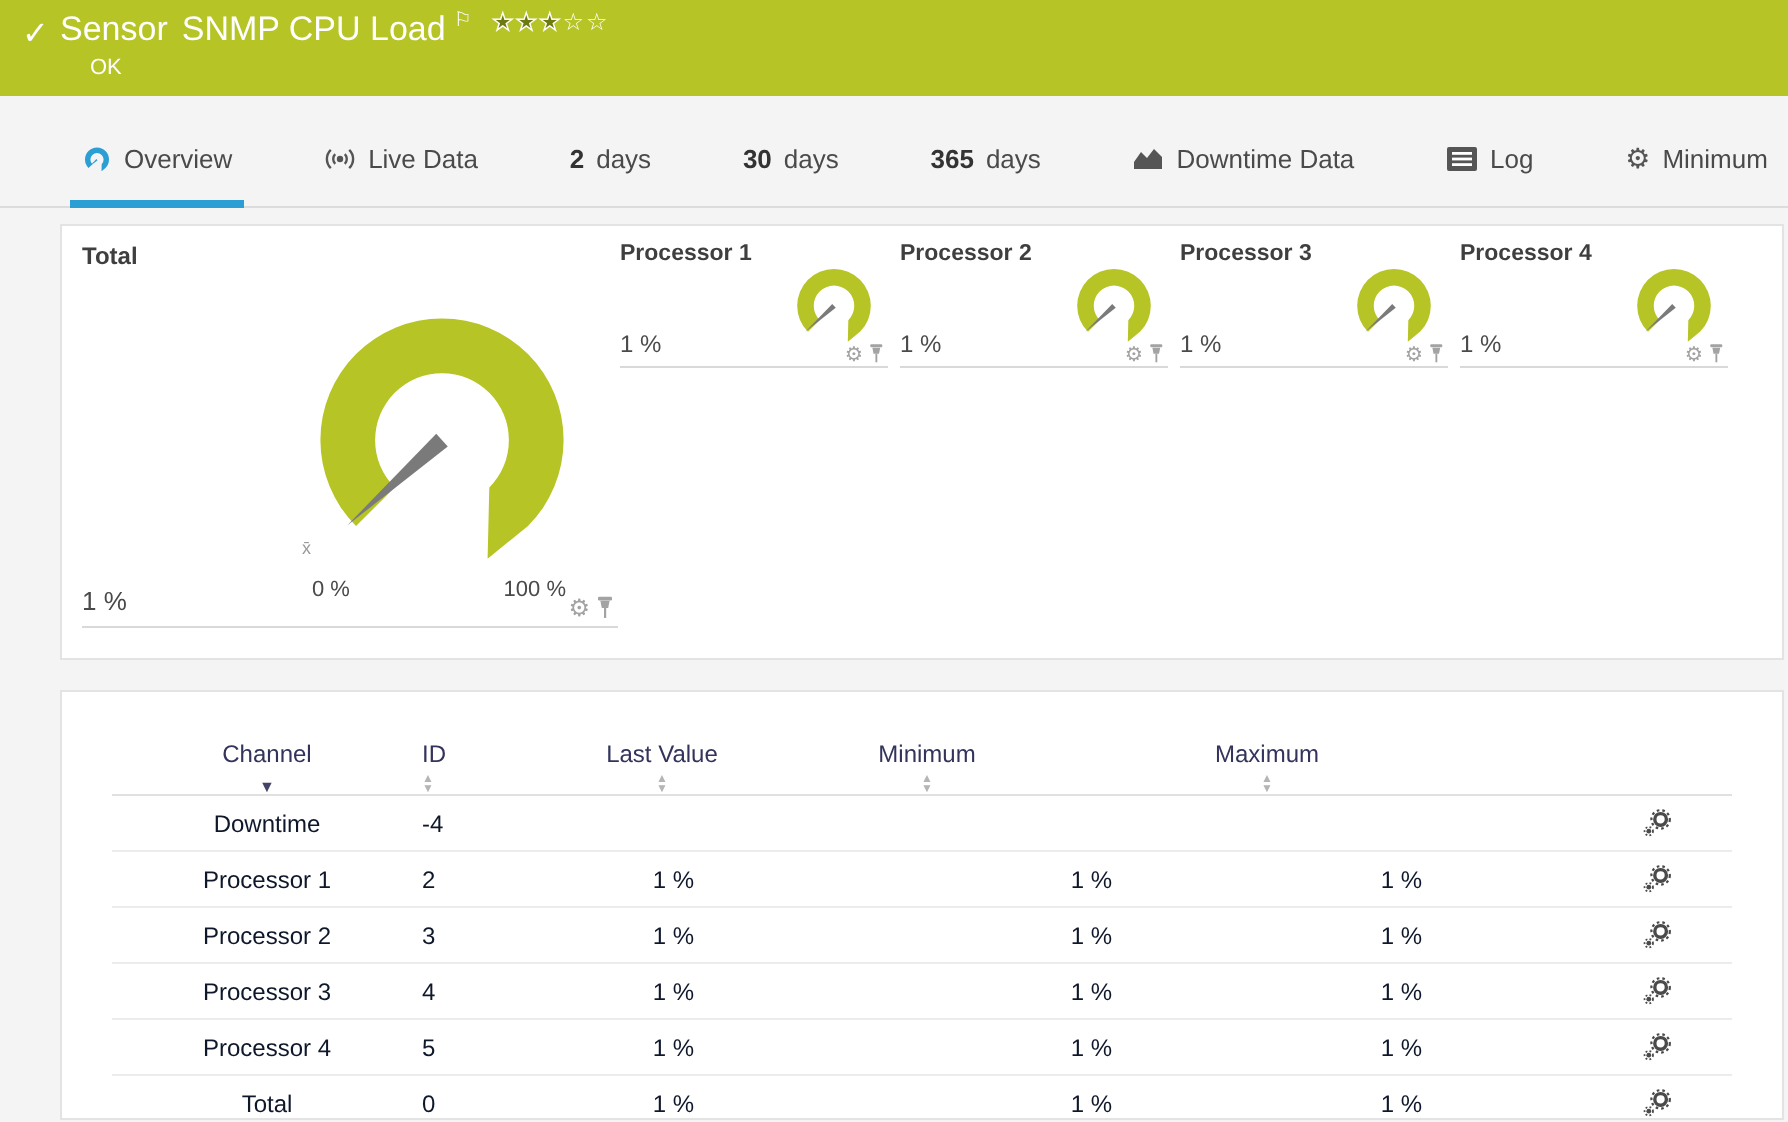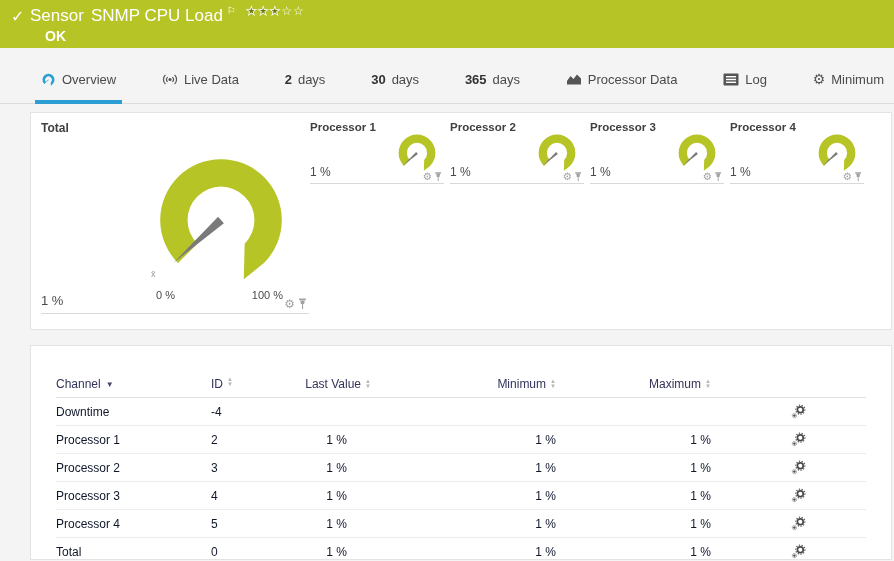--- a/index.html
+++ b/index.html
@@ -9,21 +9,21 @@
 
   
   .topbar{position:relative;height:48px;background:#b6c426;color:#fff;}
   .check-glyph{position:absolute;left:11px;top:7px;font-size:16px;font-weight:bold;}
   .titleline{position:absolute;left:30px;top:5px;font-size:17px;white-space:nowrap;}
   .kind{margin-right:7px;}
   .flag-glyph{font-size:10px;vertical-align:super;margin-left:4px;}
   .stars{position:absolute;left:246px;top:4px;font-size:12px;letter-spacing:1px;white-space:nowrap;}
   .star-filled{color:#6e7a10;-webkit-text-stroke:0.7px #ffffff;}
   .star-empty{color:#fff;}
-  .status-ok{position:absolute;left:45px;top:28px;font-size:14px;font-weight:bold;}
+  .status-ok{position:absolute;left:45px;top:28px;font-size:11px;font-weight:normal;}
 
   
   .tabbar{height:56px;box-sizing:border-box;display:flex;justify-content:space-between;
           align-items:stretch;padding:10px 4px 0 35px;border-bottom:1px solid #dcdcdc;}
   .tab{display:flex;align-items:center;gap:6px;padding:0 6px;font-size:13px;color:#4a4a4a;
        border-bottom:4px solid transparent;margin-bottom:-1px;cursor:pointer;white-space:nowrap;}
   .tab.active{border-bottom-color:#2b9fd3;}
   .tab .num{font-weight:bold;color:#333;}
   .tab .gear-glyph{font-size:14px;color:#555;line-height:1;}
   .tab svg{display:block;}
@@ -50,21 +50,21 @@
   .proc-tile .tile-title{font-size:11.5px;}
   .proc-tile .small-gauge{position:absolute;right:4px;top:8px;}
   .proc-tile .tile-value{font-size:12px;bottom:4px;}
   .proc-tile .tile-icons{bottom:1px;transform:scale(.85);transform-origin:right bottom;}
   #p1-tile{left:279px;} #p2-tile{left:419px;} #p3-tile{left:559px;} #p4-tile{left:699px;}
 
   
   .trow{display:flex;align-items:center;height:27px;border-bottom:1px solid #ececec;
         font-size:12px;color:#0f172a;}
   .thead{height:26px;color:#33335c;border-bottom:1px solid #e0e0e0;}
-  .cell{box-sizing:border-box;}
+  .cell{box-sizing:border-box;flex-direction:column;}
   .c-channel{flex:0 0 155px;display:flex;align-items:center;gap:5px;}
   .c-id{flex:0 0 80px;}
   .c-last{flex:0 0 80px;text-align:right;}
   .c-min{flex:0 0 185px;text-align:right;}
   .c-max{flex:0 0 155px;text-align:right;}
   .c-gear{flex:1 1 auto;padding-left:80px;display:flex;align-items:center;}
   .trow:not(.thead) .c-last{padding-right:24px;}
   .thead .c-last,.thead .c-min,.thead .c-max{display:flex;justify-content:flex-end;align-items:center;gap:4px;}
   .thead .c-id{display:flex;align-items:flex-start;gap:4px;}
   .sort-stack{display:inline-flex;flex-direction:column;font-size:6px;line-height:5px;color:#b5b5b5;cursor:pointer;}
@@ -128,21 +128,21 @@
       <span>days</span>
     </div>
     <div class="tab">
       <span class="num">365</span>
       <span>days</span>
     </div>
     <div class="tab">
       <svg width="16" height="14" viewBox="0 0 16 14">
         <path d="M1,12.5 L1,9 L4.5,4 L7.5,7 L11,2.5 L15,6.5 L15,12.5 Z" fill="#555"></path>
       </svg>
-      <span>Processor Data</span>
+      <span>Downtime Data</span>
     </div>
     <div class="tab">
       <svg width="16" height="13" viewBox="0 0 16 13">
         <rect x="0.5" y="0.5" width="15" height="12" rx="1" fill="#555"></rect>
         <rect x="3" y="3" width="10" height="1.4" fill="#fff"></rect>
         <rect x="3" y="5.8" width="10" height="1.4" fill="#fff"></rect>
         <rect x="3" y="8.6" width="10" height="1.4" fill="#fff"></rect>
       </svg>
       <span>Log</span>
     </div>

